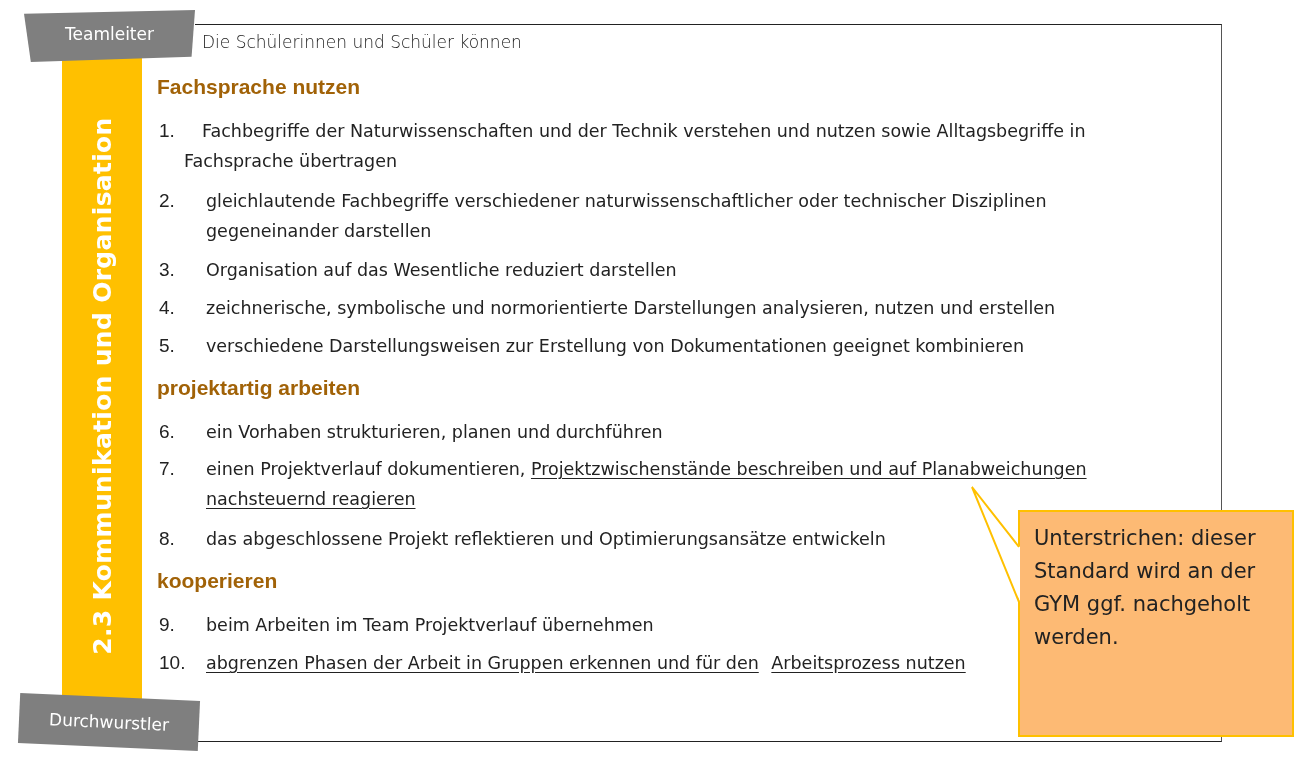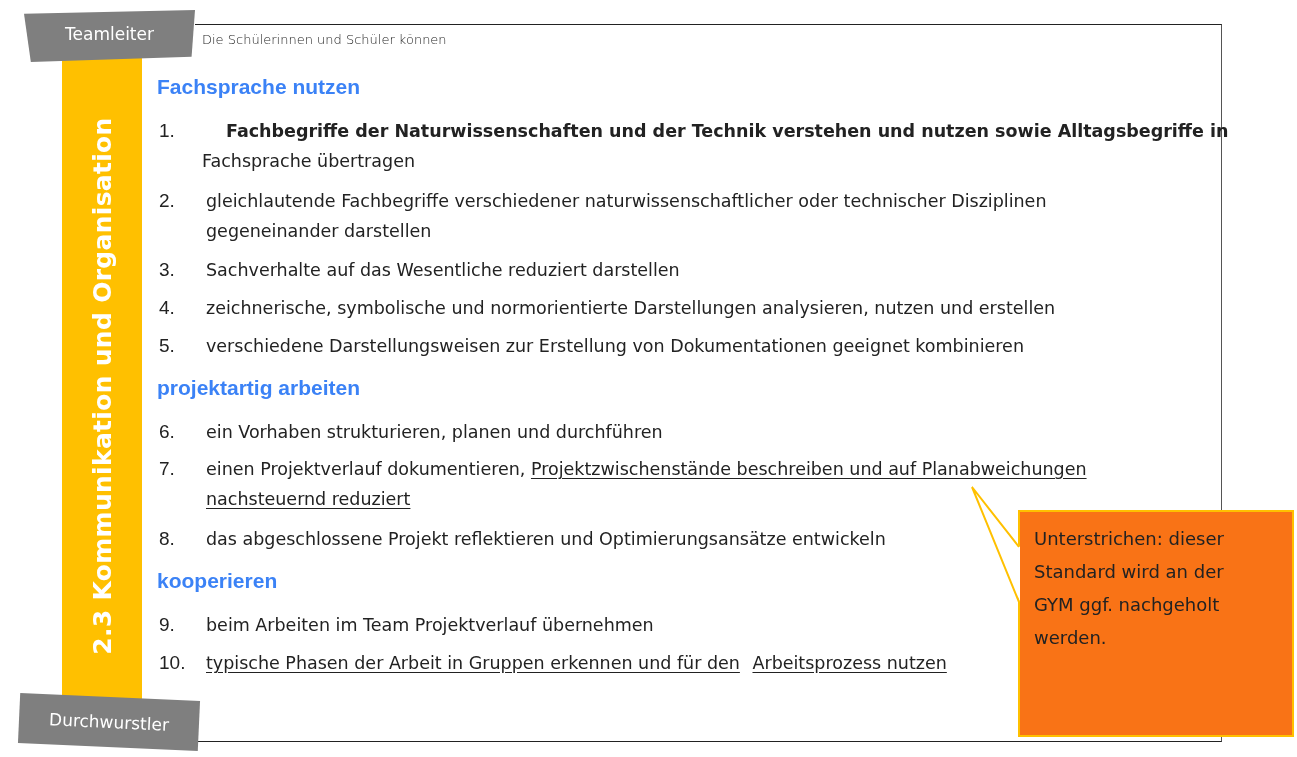--- a/index.html
+++ b/index.html
@@ -8,59 +8,59 @@
   .box { position:absolute; left:195px; top:24px; width:1027px; height:718px;
          border-top:1.5px solid #222; border-right:1.5px solid #555; border-bottom:1.5px solid #222; box-sizing:border-box; }
   .ybar { position:absolute; left:62px; top:58px; width:80px; height:642px; background:#FFC000; }
   .vtext { position:absolute; left:102px; top:386px; transform:translate(-50%,-50%) rotate(-90deg);
            white-space:nowrap; color:#fff; font-family:"DejaVu Sans", sans-serif; font-weight:bold; font-size:25px; letter-spacing:0.3px; }
   .tab { position:absolute; background:#7f7f7f; color:#fff; font-family:"DejaVu Sans", sans-serif; font-size:17px;
          display:flex; align-items:center; justify-content:center; }
   .tab-top { left:24px; top:10px; width:171px; height:52px;
              clip-path:polygon(0% 7%, 100% 0%, 98% 90%, 4% 100%); padding-bottom:4px; box-sizing:border-box; }
   .tab-bottom { left:19px; top:697px; width:180px; height:50px; transform:rotate(2.6deg); }
-  .intro { position:absolute; left:202px; top:32px; font-family:"DejaVu Sans", sans-serif; font-size:13px; font-weight:300; color:#222; }
-  .heading { position:absolute; left:157px; font-weight:bold; font-size:21px; color:#3b82f6; }
+  .intro { position:absolute; left:202px; top:32px; font-family:"DejaVu Sans", sans-serif; font-size:17px; font-weight:300; color:#222; }
+  .heading { position:absolute; left:157px; font-weight:bold; font-size:21px; color:#a16207; }
   .item { position:absolute; left:159px; font-family:"DejaVu Sans", sans-serif; font-size:17.5px; color:#222; line-height:30px; }
   .item .num { position:absolute; left:0; top:0; font-family:"Liberation Sans", sans-serif; font-size:19px; }
   .item .txt { display:block; margin-left:47px; }
   .u { text-decoration:underline; text-underline-offset:3px; }
   .callout { position:absolute; left:1018px; top:510px; width:276px; height:227px; border:2px solid #FFC000; box-sizing:border-box;
-             background:#f97316; padding:10px 14px; font-family:"DejaVu Sans", sans-serif; font-size:18px; line-height:33px; color:#222; }
+             background:#fdba74; padding:10px 14px; font-family:"DejaVu Sans", sans-serif; font-size:21px; line-height:33px; color:#222; }
   svg.pointer { position:absolute; left:0; top:0; }
 </style>
 </head>
 <body>
 
 <div class="box"></div>
 
 <div class="ybar"></div>
 <div class="vtext">2.3 Kommunikation und Organisation</div>
 
 <div class="tab tab-top">Teamleiter</div>
 
 <div class="intro">Die Schülerinnen und Schüler können</div>
 
 <div class="heading" style="top:75px;">Fachsprache nutzen</div>
 
 <div class="item" style="top:116px;">
   <span class="num">1.</span>
-  <span class="txt" style="margin-left:67px;font-weight:bold;">Fachbegriffe der Naturwissenschaften und der Technik verstehen und nutzen sowie Alltagsbegriffe in</span>
-  <span class="txt" style="margin-left:43px;">Fachsprache übertragen</span>
+  <span class="txt" style="margin-left:43px;">Fachbegriffe der Naturwissenschaften und der Technik verstehen und nutzen sowie Alltagsbegriffe in</span>
+  <span class="txt" style="margin-left:25px;">Fachsprache übertragen</span>
 </div>
 
 <div class="item" style="top:186px;">
   <span class="num">2.</span>
   <span class="txt">gleichlautende Fachbegriffe verschiedener naturwissenschaftlicher oder technischer Disziplinen</span>
   <span class="txt">gegeneinander darstellen</span>
 </div>
 
 <div class="item" style="top:255px;">
   <span class="num">3.</span>
-  <span class="txt">Sachverhalte auf das Wesentliche reduziert darstellen</span>
+  <span class="txt">Organisation auf das Wesentliche reduziert darstellen</span>
 </div>
 
 <div class="item" style="top:293px;">
   <span class="num">4.</span>
   <span class="txt">zeichnerische, symbolische und normorientierte Darstellungen analysieren, nutzen und erstellen</span>
 </div>
 
 <div class="item" style="top:331px;">
   <span class="num">5.</span>
   <span class="txt">verschiedene Darstellungsweisen zur Erstellung von Dokumentationen geeignet kombinieren</span>
@@ -69,38 +69,38 @@
 <div class="heading" style="top:376px;text-align:right;">projektartig arbeiten</div>
 
 <div class="item" style="top:417px;">
   <span class="num">6.</span>
   <span class="txt">ein Vorhaben strukturieren, planen und durchführen</span>
 </div>
 
 <div class="item" style="top:454px;">
   <span class="num">7.</span>
   <span class="txt"><span>einen Projektverlauf dokumentieren, </span><span class="u">Projektzwischenstände beschreiben und auf Planabweichungen</span></span>
-  <span class="txt u" style="display:inline-block;">nachsteuernd reduziert</span>
+  <span class="txt u" style="display:inline-block;">nachsteuernd reagieren</span>
 </div>
 
 <div class="item" style="top:524px;">
   <span class="num">8.</span>
   <span class="txt">das abgeschlossene Projekt reflektieren und Optimierungsansätze entwickeln</span>
 </div>
 
 <div class="heading" style="top:569px;">kooperieren</div>
 
 <div class="item" style="top:610px;">
   <span class="num">9.</span>
   <span class="txt">beim Arbeiten im Team Projektverlauf übernehmen</span>
 </div>
 
 <div class="item" style="top:648px;">
   <span class="num">10.</span>
-  <span class="txt u" style="display:inline-block;">typische Phasen der Arbeit in Gruppen erkennen und für den</span>
+  <span class="txt u" style="display:inline-block;">abgrenzen Phasen der Arbeit in Gruppen erkennen und für den</span>
   <span class="txt u" style="display:inline-block;margin-left:7px;">Arbeitsprozess nutzen</span>
 </div>
 
 <div class="tab tab-bottom">Durchwurstler</div>
 
 <div class="callout">
   <div>Unterstrichen: dieser</div>
   <div>Standard wird an der</div>
   <div>GYM ggf. nachgeholt</div>
   <div>werden.</div>

